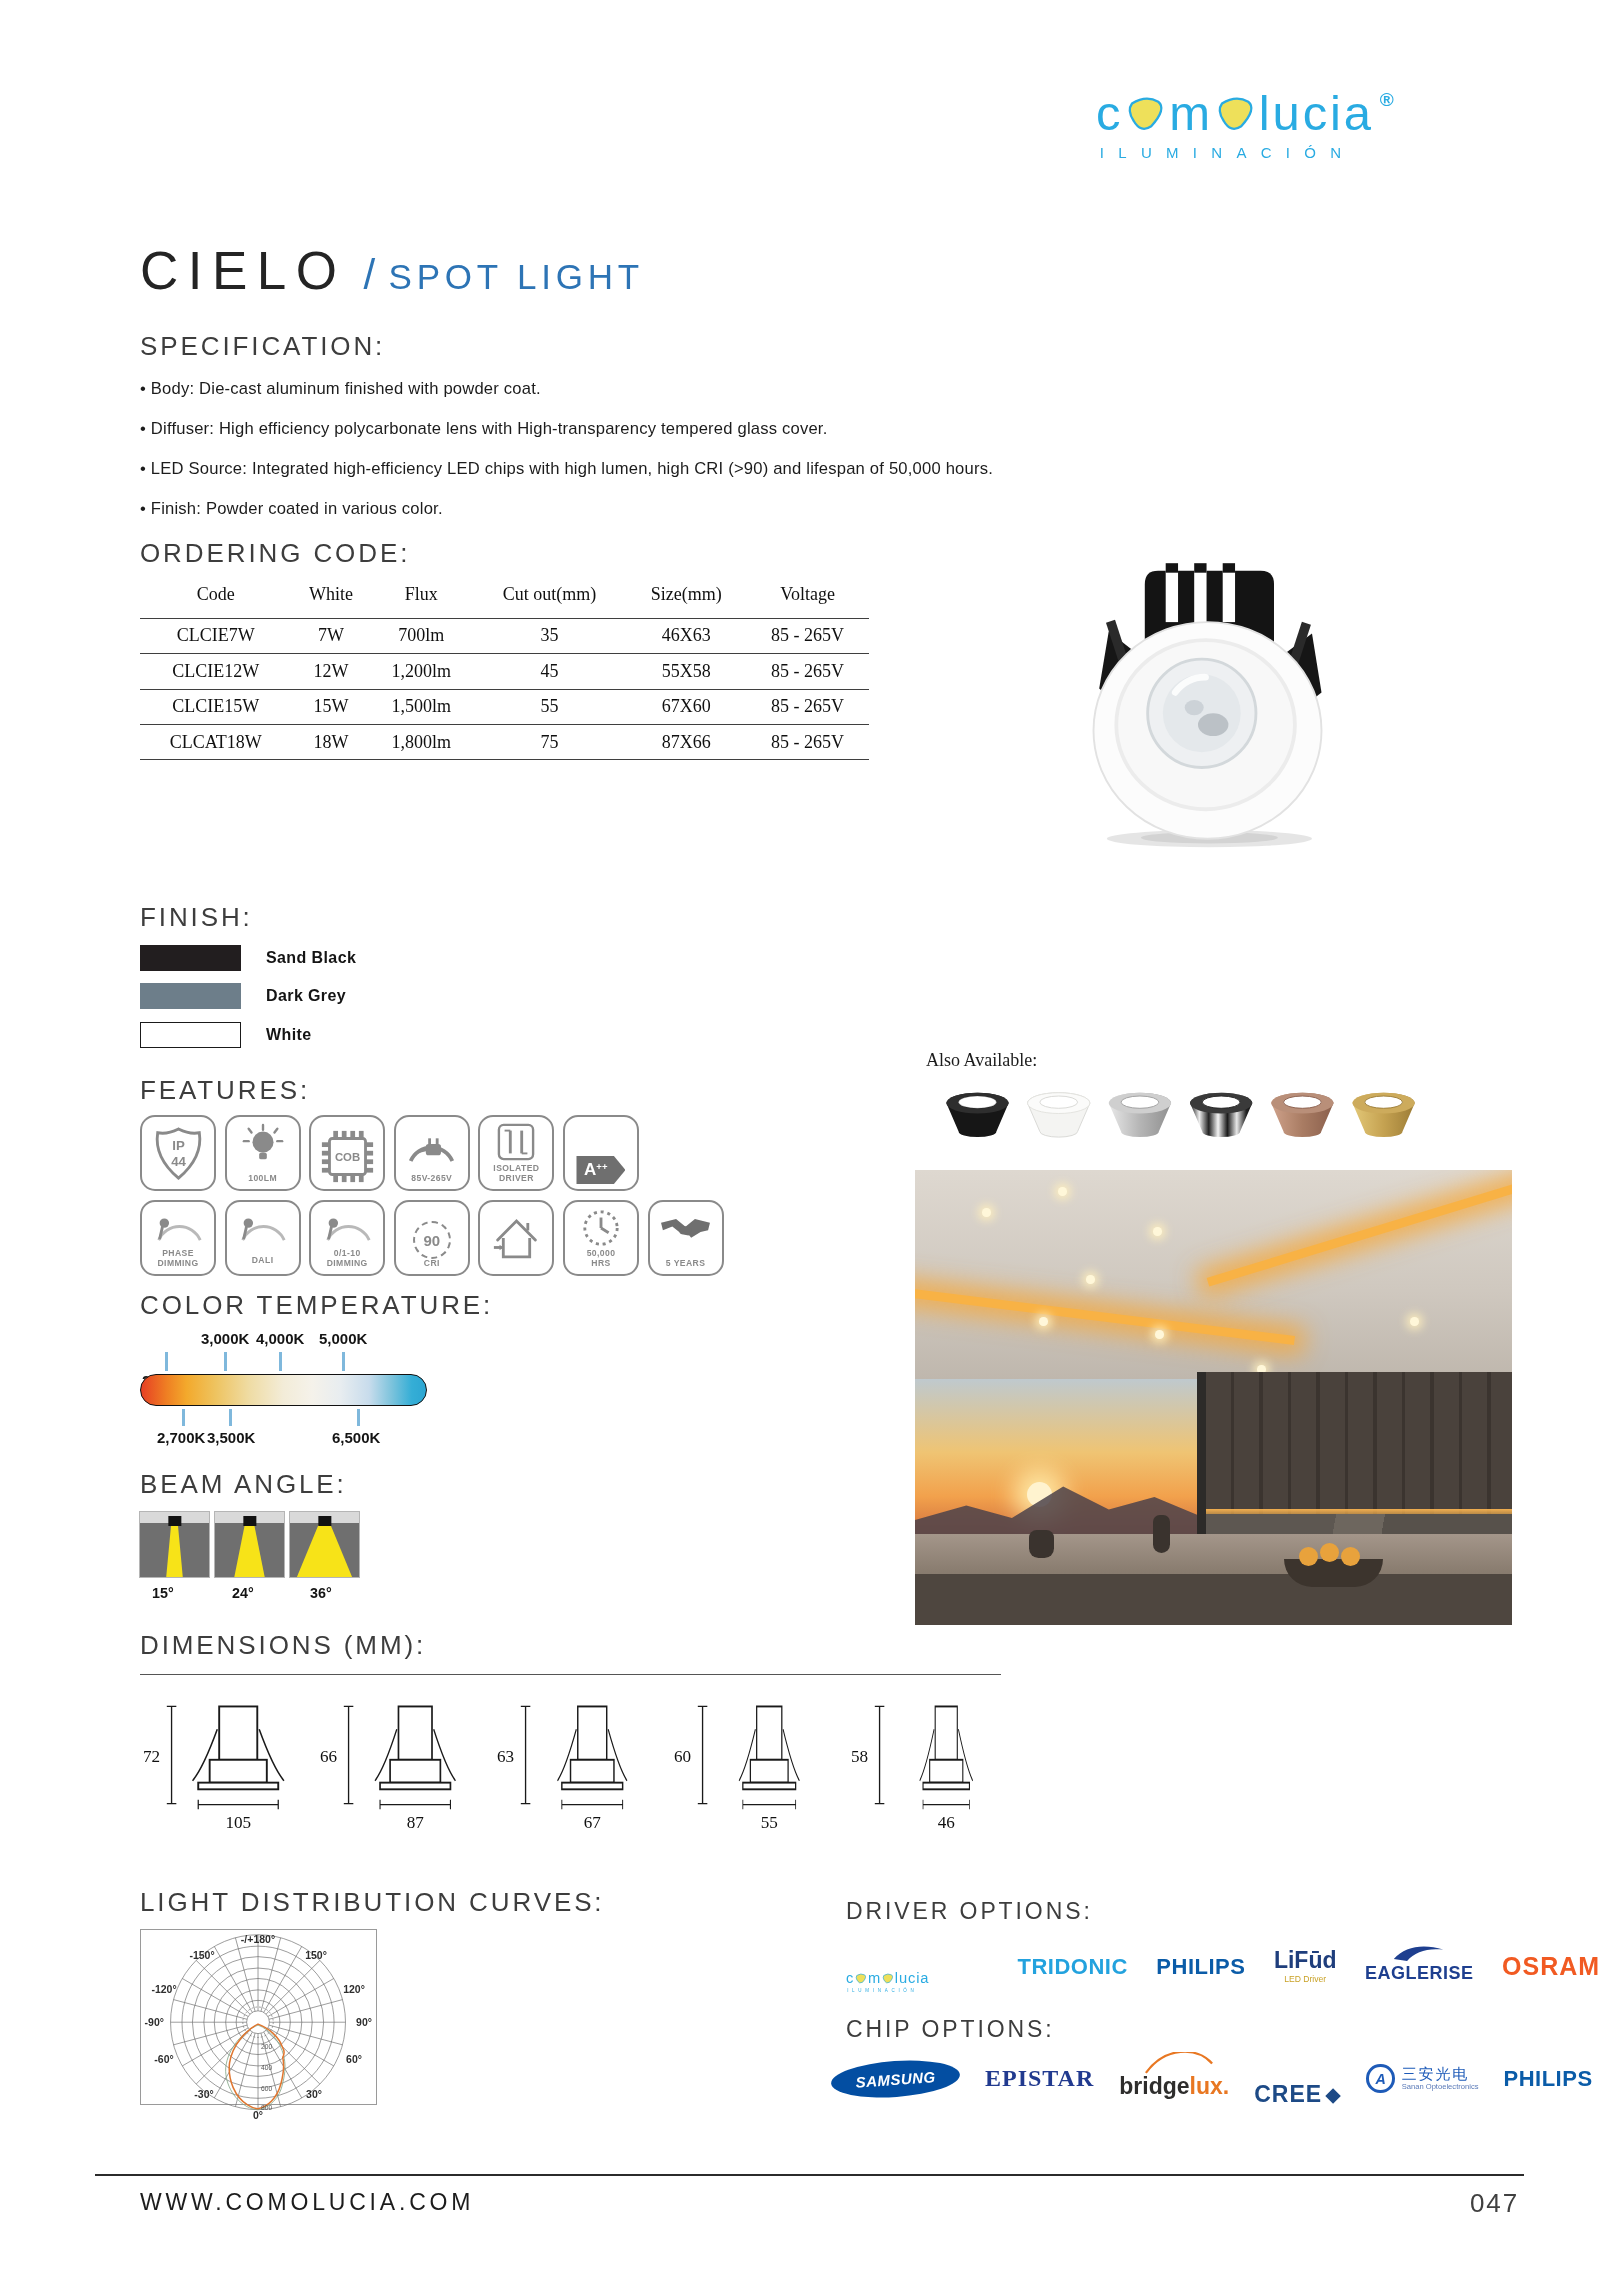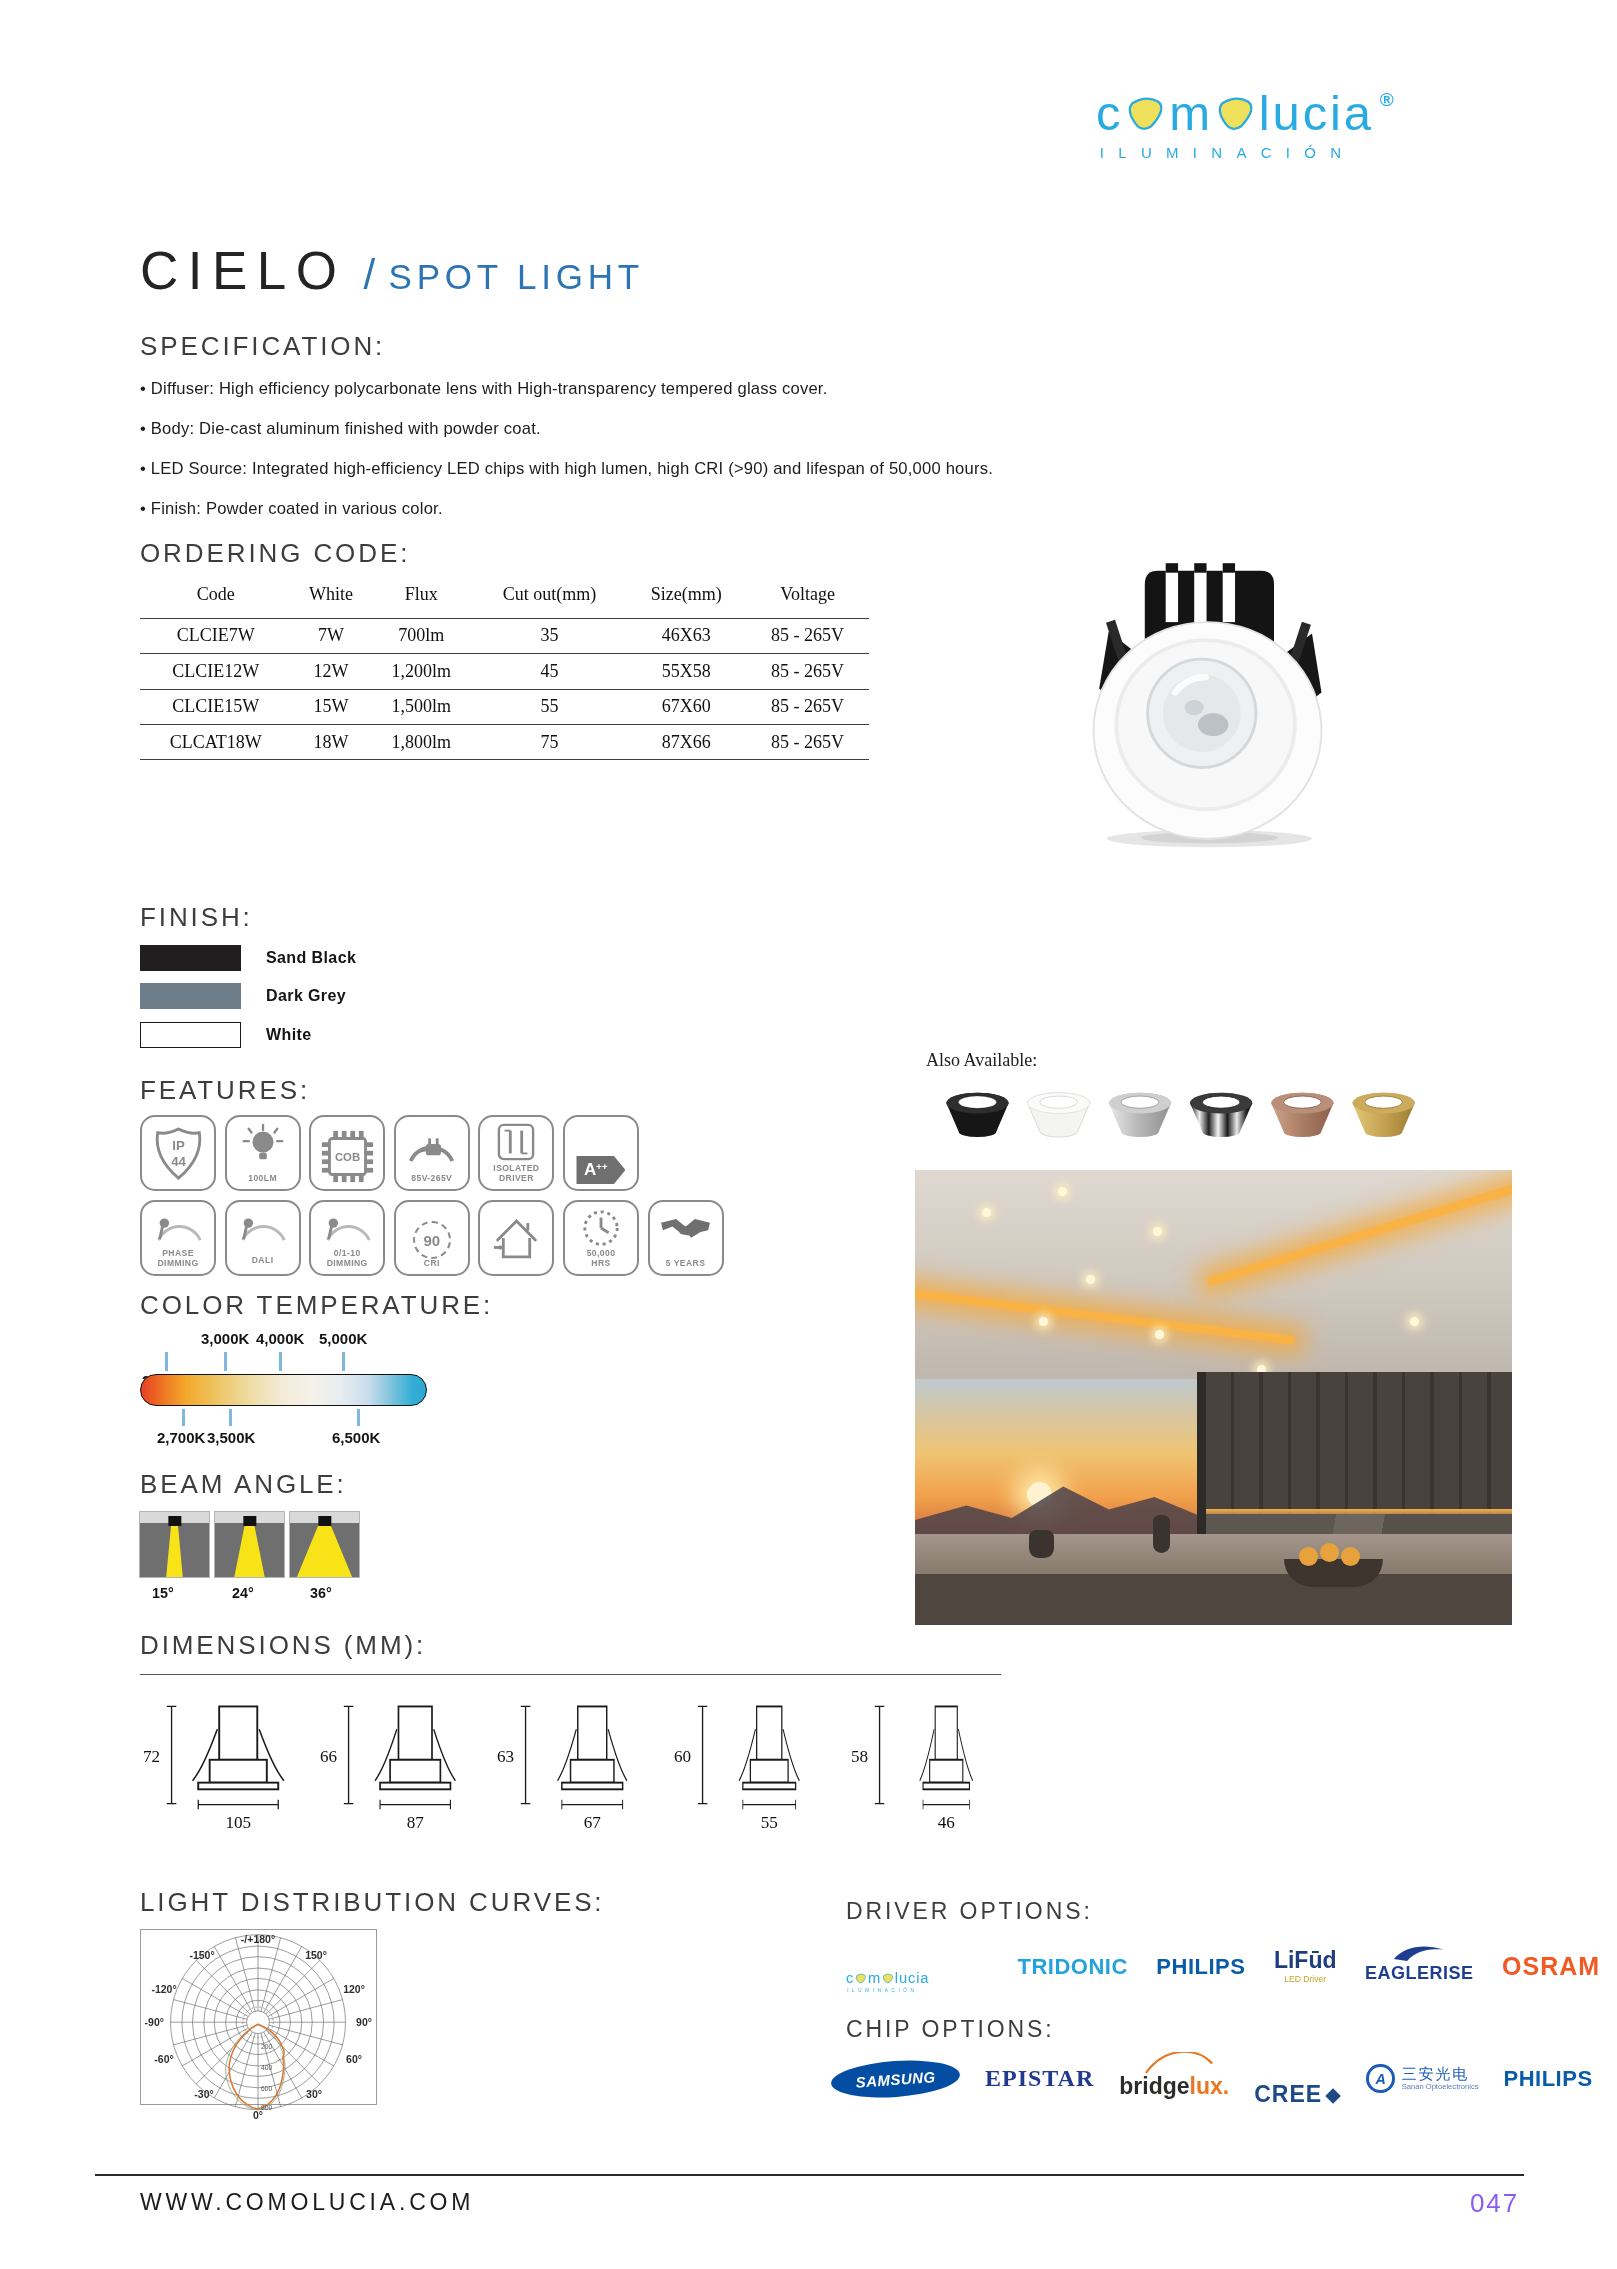--- a/index.html
+++ b/index.html
@@ -168,21 +168,21 @@
   .lg-sanan { display:flex; align-items:center; gap:6.7px; }
   .lg-sanan .ring { width:28.5px; height:28.5px; border:3.3px solid #1e5bb8; border-radius:50%;
                     display:flex; align-items:center; justify-content:center; color:#1e5bb8; font-weight:800; font-size:14.3px; font-style:italic; }
   .lg-sanan .col { display:flex; flex-direction:column; line-height:1.1; }
   .lg-sanan .cn { color:#1e5bb8; font-size:15px; letter-spacing:1.9px; }
   .lg-sanan .en { color:#5a7ab8; font-size:7.6px; }
 
   
   #footer-line { position:absolute; left:95px; top:2174px; width:1429px; height:1.9px; background:#2b2b2b; }
   #footer-site { position:absolute; left:140px; top:2189px; font-size:23px; letter-spacing:3.8px; color:#1c1c1c; font-weight:500; }
-  #footer-page { position:absolute; right:99px; top:2188px; font-size:26px; letter-spacing:1.9px; color:#8b5cf6; font-weight:500; }
+  #footer-page { position:absolute; right:99px; top:2188px; font-size:26px; letter-spacing:1.9px; color:#404040; font-weight:500; }
 </style>
 </head>
 <body>
 
 <div id="page">
 
   <div class="logo">
     <div class="logo-row">
       <span class="logo-letter">c</span>
       <svg class="logo-pick" viewBox="0 0 24 24">
@@ -199,22 +199,22 @@
   </div>
 
   <div class="title-wrap">
     <span class="title-name">CIELO</span>
     <span class="title-slash">/</span>
     <span class="title-type">SPOT LIGHT</span>
   </div>
 
   <div id="spec-heading" class="sec-h">SPECIFICATION:</div>
   <div id="spec-list">
+    <div class="bullet">• Body: Die-cast aluminum finished with powder coat.</div>
     <div class="bullet">• Diffuser: High efficiency polycarbonate lens with High-transparency tempered glass cover.</div>
-    <div class="bullet">• Body: Die-cast aluminum finished with powder coat.</div>
     <div class="bullet">• LED Source: Integrated high-efficiency LED chips with high lumen, high CRI (&gt;90) and lifespan of 50,000 hours.</div>
     <div class="bullet">• Finish: Powder coated in various color.</div>
   </div>
 
   <div id="ordering-heading" class="sec-h">ORDERING CODE:</div>
   <table id="ordering-table">
     <thead>
       <tr>
         <th>Code</th>
         <th>White</th>

